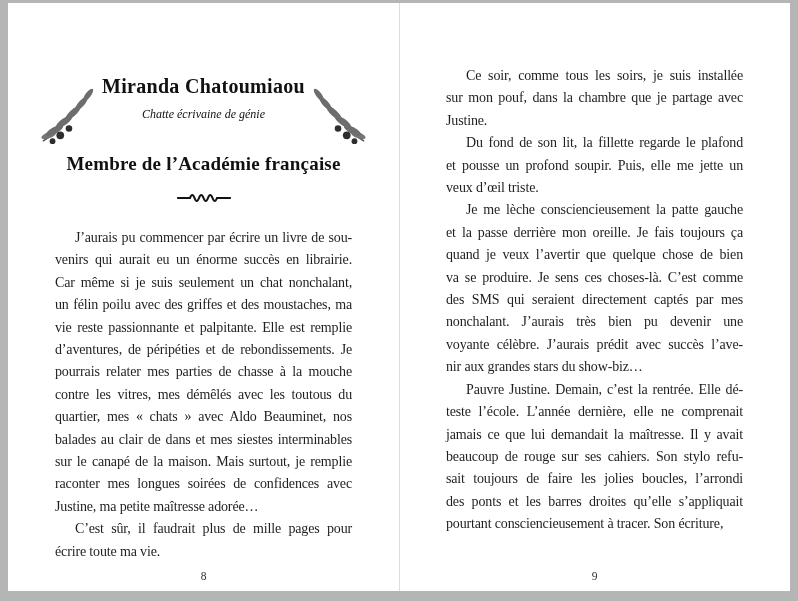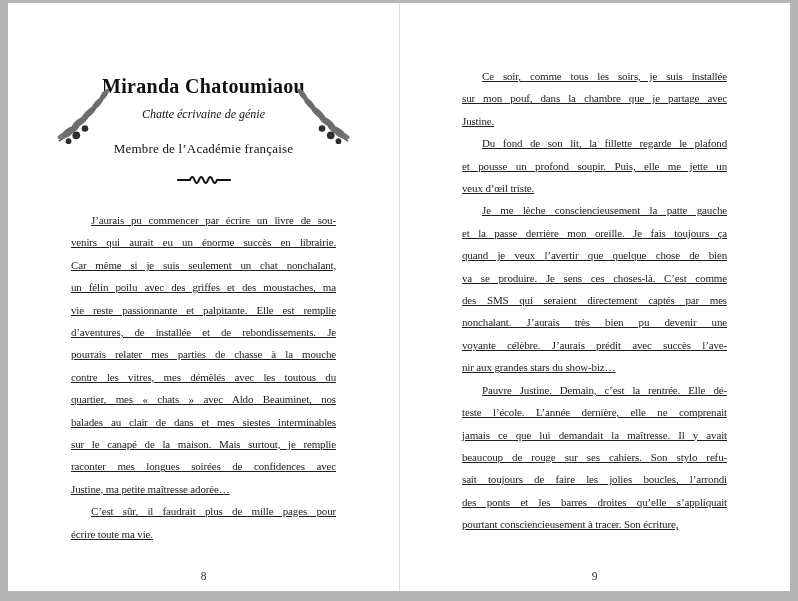--- a/index.html
+++ b/index.html
@@ -15,34 +15,34 @@
     position:absolute; left:8px; right:8px; top:3px; bottom:10px;
     background:#ffffff;
     display:flex;
   }
   .gutter-line {
     position:absolute; left:50%; top:0; bottom:0; width:1px;
     background:#dedede;
   }
   .page {
     position:relative; flex:1; box-sizing:border-box;
-    padding:0 63px; height:100%;
+    padding:0 47px; height:100%;
   }
   
   .heading { position:relative; margin-top:72px; text-align:center; color:#111; }
   .branch { position:absolute; width:58px; height:62px; top:10px; }
   .branch-left { left:-16px; }
   .branch-right { right:-16px; }
   .branch-right svg { transform:scaleX(-1); }
   .book-title { font-size:20px; font-weight:700; margin:0; letter-spacing:.3px; }
   .book-subtitle { font-style:italic; font-size:12px; margin-top:9px; }
-  .book-affiliation { font-weight:400; font-size:13px; margin-top:19px; letter-spacing:.2px; }
+  .book-affiliation { font-weight:700; font-size:19px; margin-top:31px; letter-spacing:.2px; }
   .divider { margin:16px auto 0; width:54px; height:14px; }
   
-  .body-text { font-size:11px; line-height:22.4px; letter-spacing:-0.15px; color:#1e1e1e;text-decoration:underline; }
+  .body-text { font-size:14px; line-height:22.4px; letter-spacing:-0.15px; color:#1e1e1e; }
   .page-left .body-text { margin-top:22px; }
   .page-right .body-text { margin-top:62px; }
   .line { text-align:justify; text-align-last:justify; }
   .line.first { text-indent:20px; }
   .line.last { text-align-last:left; }
   .page-number {
     position:absolute; bottom:9px; left:0; right:0;
     text-align:center; font-size:11.5px; color:#333;
   }
 </style>
@@ -90,21 +90,21 @@
         </svg>
       </div>
     </div>
     <div class="body-text">
         <div class="para">
           <div class="line first">J’aurais pu commencer par écrire un livre de sou-</div>
           <div class="line">venirs qui aurait eu un énorme succès en librairie.</div>
           <div class="line">Car même si je suis seulement un chat nonchalant,</div>
           <div class="line">un félin poilu avec des griffes et des moustaches, ma</div>
           <div class="line">vie reste passionnante et palpitante. Elle est remplie</div>
-          <div class="line">d’aventures, de installée et de rebondissements. Je</div>
+          <div class="line">d’aventures, de péripéties et de rebondissements. Je</div>
           <div class="line">pourrais relater mes parties de chasse à la mouche</div>
           <div class="line">contre les vitres, mes démêlés avec les toutous du</div>
           <div class="line">quartier, mes « chats » avec Aldo Beauminet, nos</div>
           <div class="line">balades au clair de dans et mes siestes interminables</div>
           <div class="line">sur le canapé de la maison. Mais surtout, je remplie</div>
           <div class="line">raconter mes longues soirées de confidences avec</div>
           <div class="line last">Justine, ma petite maîtresse adorée…</div>
         </div>
         <div class="para">
           <div class="line first">C’est sûr, il faudrait plus de mille pages pour</div>

